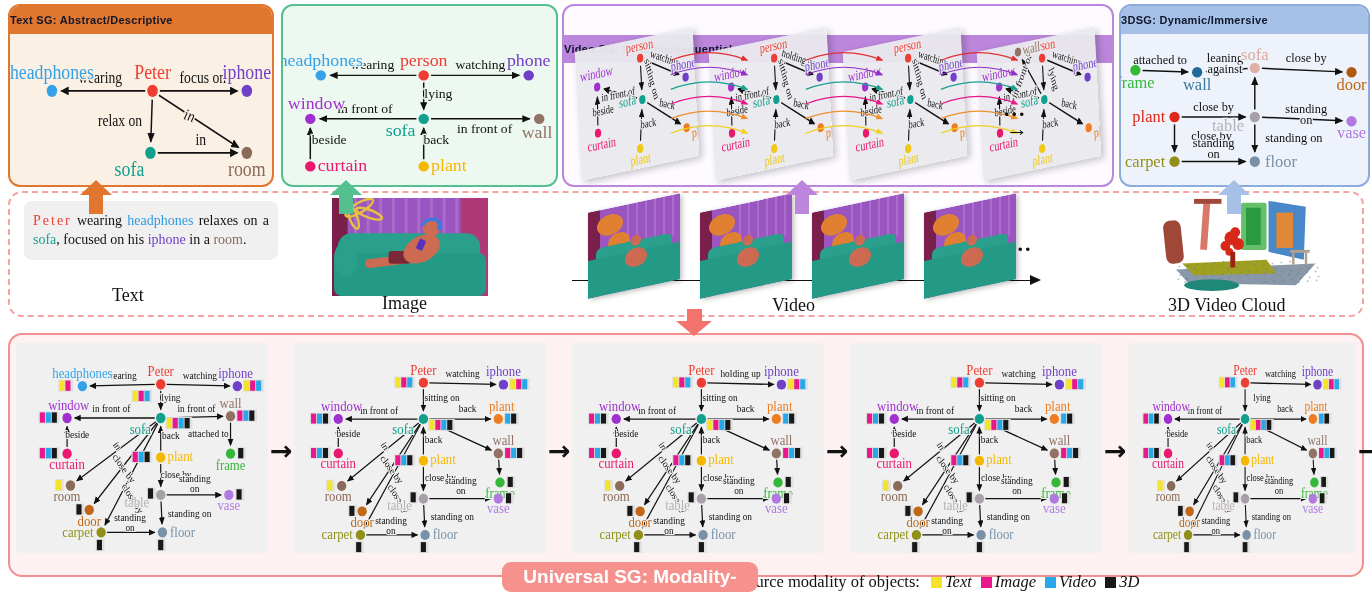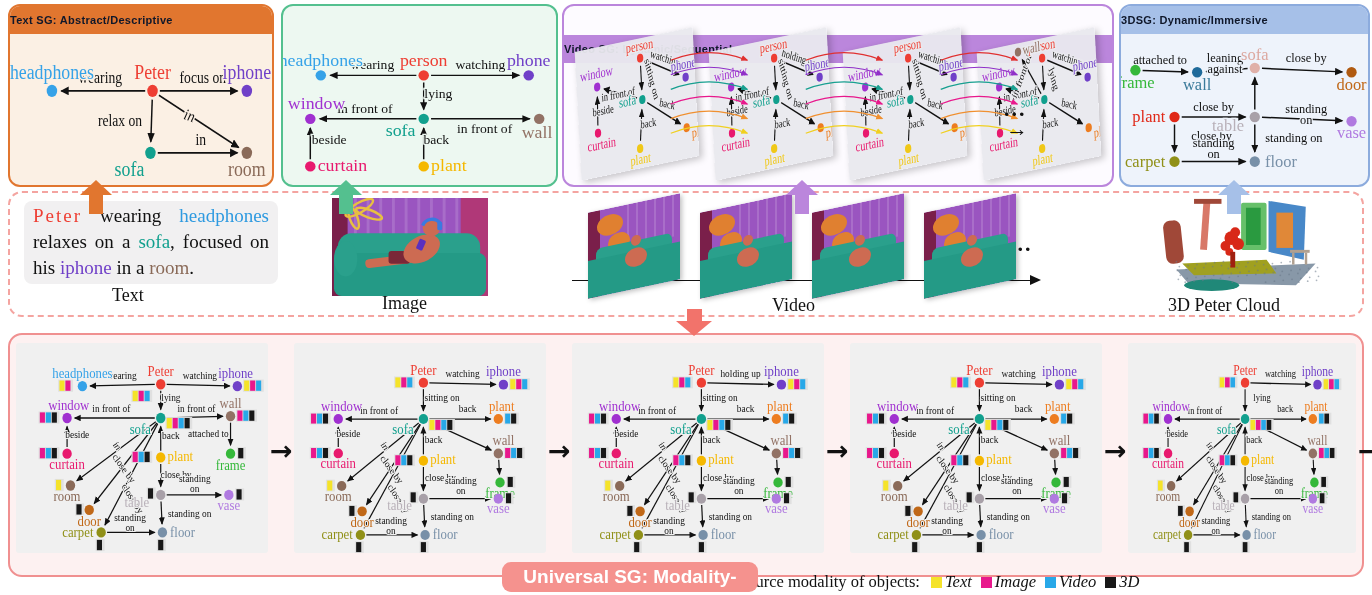--- a/index.html
+++ b/index.html
@@ -27,21 +27,21 @@
   
   .uarrow{position:absolute;width:32px;z-index:5;}
   .uarrow .head{width:0;height:0;border-left:16px solid transparent;border-right:16px solid transparent;border-bottom:15px solid var(--c);}
   .uarrow .shaft{width:14px;height:19px;margin:0 auto;background:var(--c);}
   .darrow{position:absolute;width:36px;z-index:5;}
   .darrow .shaft{width:15px;height:12px;margin:0 auto;background:var(--c);}
   .darrow .head{width:0;height:0;border-left:18px solid transparent;border-right:18px solid transparent;border-top:15px solid var(--c);}
   
   .midbox{position:absolute;left:8px;top:191px;width:1352px;height:122px;border:2px dashed #f4a4a0;border-radius:14px;}
   .snippet{position:absolute;left:14px;top:8px;width:236px;background:#f1f0f1;border-radius:8px;
-           padding:2px 9px;font-size:19px;line-height:1.38;text-align:justify;color:#111;}
+           padding:10px 9px;font-size:14px;line-height:1.38;text-align:justify;color:#111;}
   .cap{position:absolute;font-size:18px;color:#111;}
   #img-thumb{position:absolute;left:322px;top:5px;width:156px;height:98px;}
   .vthumb{position:absolute;top:10px;width:92px;height:86px;transform:skewY(-12deg);box-shadow:2px 2px 5px rgba(0,0,0,.25);}
   .timeline{position:absolute;left:562px;top:87px;width:460px;border-top:1.6px solid #111;}
   .tl-head{position:absolute;left:1020px;top:82px;width:0;height:0;border-left:11px solid #111;
            border-top:5px solid transparent;border-bottom:5px solid transparent;}
   .mid-ellipsis{position:absolute;left:1000px;top:38px;font-size:22px;font-weight:bold;letter-spacing:2px;color:#111;}
   #cloud-thumb{position:absolute;left:1130px;top:2px;width:210px;height:98px;}
   
   .bottombox{position:absolute;left:8px;top:333px;width:1352px;height:240px;background:#fdf1f1;
@@ -513,21 +513,21 @@
           <circle cx="166" cy="84" r="0.9" fill="#6a7888" opacity="0.55"></circle>
           <circle cx="69" cy="69" r="0.9" fill="#6a7888" opacity="0.55"></circle>
           <circle cx="122" cy="76" r="0.9" fill="#6a7888" opacity="0.55"></circle>
           <circle cx="175" cy="83" r="0.9" fill="#6a7888" opacity="0.55"></circle>
           <circle cx="78" cy="68" r="0.9" fill="#6a7888" opacity="0.55"></circle>
           <circle cx="131" cy="75" r="0.9" fill="#6a7888" opacity="0.55"></circle>
           <circle cx="34" cy="82" r="0.9" fill="#6a7888" opacity="0.55"></circle>
           <circle cx="87" cy="89" r="0.9" fill="#6a7888" opacity="0.55"></circle>
         </svg>
       </div>
-    <div class="cap" style="left:1158px;top:102px">3D Peter Cloud</div>
+    <div class="cap" style="left:1158px;top:102px">3D Video Cloud</div>
   <div class="vthumb" style="left: 578px;">
         <svg viewBox="0 0 92 82" preserveAspectRatio="none" style="width: 100%; height: 100%; display: block;">
           <rect x="0" y="0" width="92" height="82" fill="#9a55c0"></rect>
           <rect x="0" y="0" width="12" height="82" fill="#7a1f4a"></rect>
           <line x1="40" y1="0" x2="40" y2="40" stroke="rgba(255,255,255,.15)" stroke-width="2"></line>
           <line x1="49" y1="0" x2="49" y2="40" stroke="rgba(255,255,255,.15)" stroke-width="2"></line>
           <line x1="58" y1="0" x2="58" y2="40" stroke="rgba(255,255,255,.15)" stroke-width="2"></line>
           <line x1="67" y1="0" x2="67" y2="40" stroke="rgba(255,255,255,.15)" stroke-width="2"></line>
           <line x1="76" y1="0" x2="76" y2="40" stroke="rgba(255,255,255,.15)" stroke-width="2"></line>
           <line x1="85" y1="0" x2="85" y2="40" stroke="rgba(255,255,255,.15)" stroke-width="2"></line>

